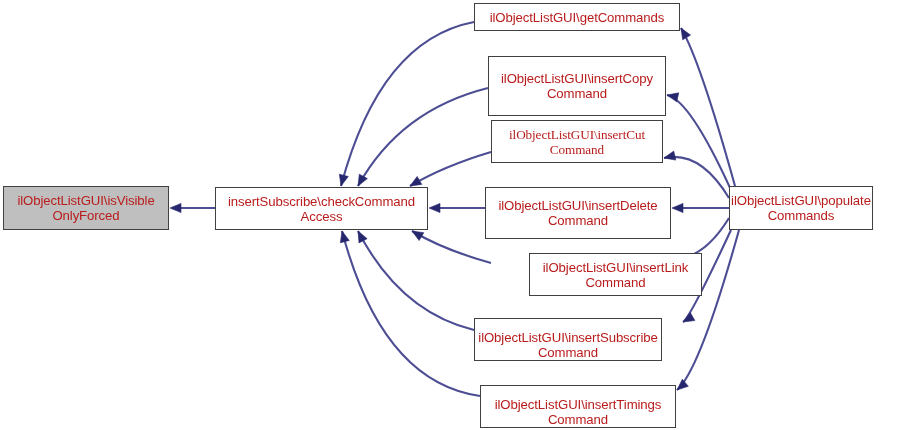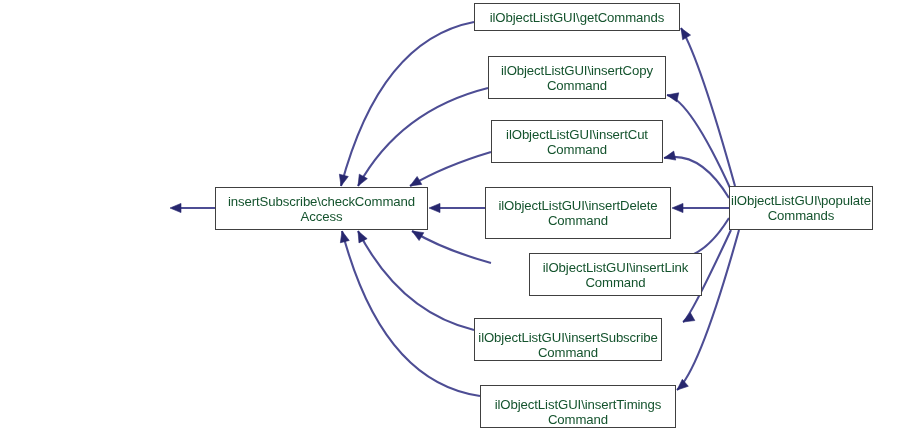--- a/index.html
+++ b/index.html
@@ -27,21 +27,21 @@
     position: absolute;
     box-sizing: border-box;
     border: 1px solid #404040;
     background: #ffffff;
     display: flex;
     align-items: center;
     justify-content: center;
     text-align: center;
     font-size: 13.2px;
     line-height: 15px;
-    color: #14532d;
+    color: #b91c1c;
     letter-spacing: -0.1px;
     z-index: 5;
     padding: 0 3px;
   }
   .node.highlight {
     background: #bfbfbf;
   }
   .node-label {
     display: block;
     white-space: pre-line;
@@ -78,36 +78,40 @@
       <line x1="729" y1="208" x2="681" y2="208" stroke="#4d4d94" stroke-width="2.1"></line>
       <polygon points="672,208 683,203.4 683,212.6" fill="#27276e" stroke="#27276e" stroke-width="0.6"></polygon>
       <path d="M729,218 Q700,265 665,258" fill="none" stroke="#4d4d94" stroke-width="2.1"></path>
       <polygon points="665,258 676.6885216542357,255.64660637834177 674.8842532109645,264.66794859469826" fill="#27276e" stroke="#27276e" stroke-width="0.6"></polygon>
       <path d="M731,230 Q690,318 683,322" fill="none" stroke="#4d4d94" stroke-width="2.1"></path>
       <polygon points="683,322 690.2684354469276,312.54855322430234 694.8329136798105,320.5363901318473" fill="#27276e" stroke="#27276e" stroke-width="0.6"></polygon>
       <path d="M739,230 Q700,370 677,390" fill="none" stroke="#4d4d94" stroke-width="2.1"></path>
       <polygon points="677,390 682.2822386551445,379.3108487338752 688.3190828324525,386.2532195377795" fill="#27276e" stroke="#27276e" stroke-width="0.6"></polygon>
     </svg>
 
+  <div class="node highlight" style="left:3px; top:186px; width:166px; height:44px;">
+    <span class="node-label">ilObjectListGUI\isVisible
+OnlyForced</span>
+  </div>
 
   <div class="node" style="left:215px; top:187px; width:213px; height:43px;">
     <span class="node-label">insertSubscribe\checkCommand
 Access</span>
   </div>
 
   <div class="node" style="left:474px; top:3px; width:206px; height:28px;">
     <span class="node-label">ilObjectListGUI\getCommands</span>
   </div>
 
-  <div class="node" style="left:488px; top:56px; width:178px; height:43px;">
+  <div class="node" style="left:488px; top:56px; width:178px; height:60px;">
     <span class="node-label">ilObjectListGUI\insertCopy
 Command</span>
   </div>
 
-  <div class="node" style="left:491px; top:120px; width:172px; height:43px;">
+  <div class="node" style="left:491px; top:120px; width:172px; height:43px;font-family:Liberation Serif, serif;">
     <span class="node-label">ilObjectListGUI\insertCut
 Command</span>
   </div>
 
   <div class="node" style="left:485px; top:187px; width:186px; height:52px;">
     <span class="node-label">ilObjectListGUI\insertDelete
 Command</span>
   </div>
 
   <div class="node" style="left:491px; top:253px; width:173px; height:43px;margin-left:38px;">

